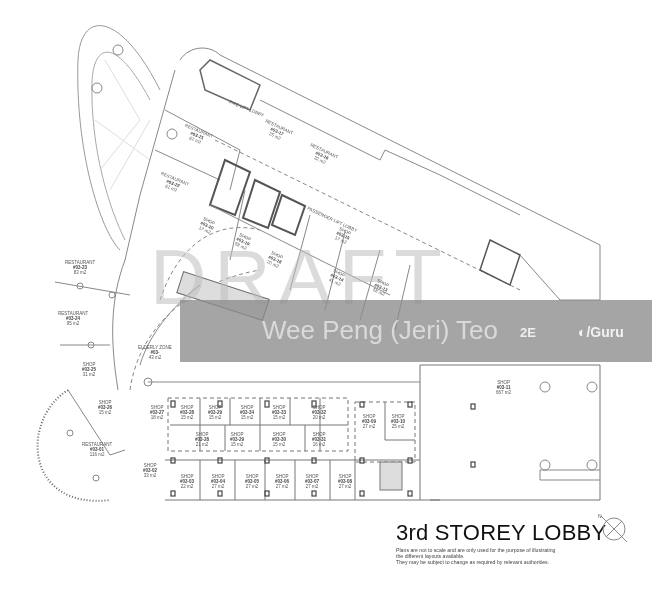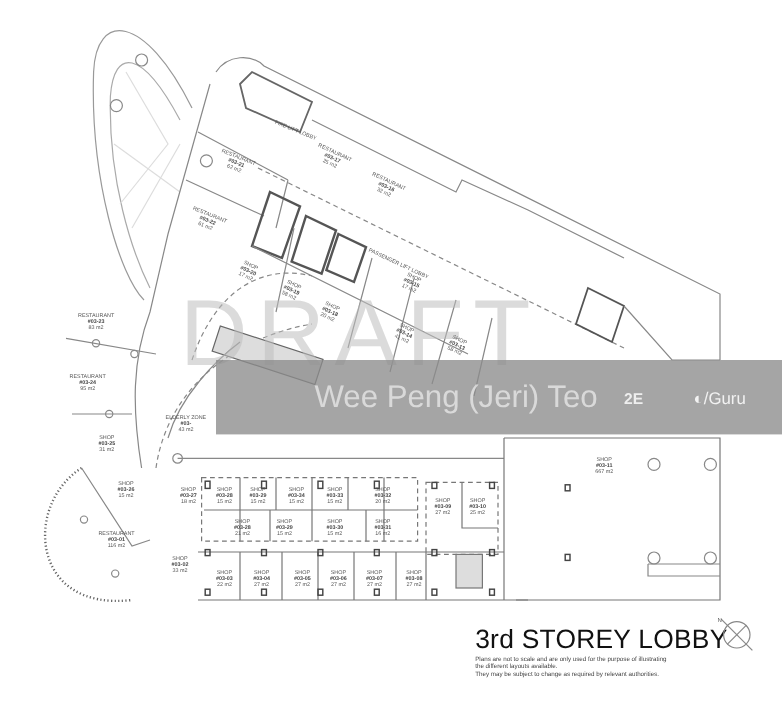--- a/index.html
+++ b/index.html
@@ -6,21 +6,21 @@
   body{width:652px;height:600px;position:relative;overflow:hidden;font-family:"Liberation Sans",sans-serif;}
   #plan{position:absolute;left:0;top:0;width:652px;height:600px;}
   .lbl{position:absolute;font-size:4.5px;line-height:5px;color:#555;text-align:center;white-space:nowrap;transform-origin:center;}
   .lbl b{display:block;font-weight:bold;color:#444;}
   .title{position:absolute;left:396px;top:520px;font-size:22px;color:#111;letter-spacing:0.2px;}
   .note{position:absolute;left:396px;top:547px;font-size:5.2px;line-height:6px;color:#444;width:200px;}
   .watermark{position:absolute;left:150px;top:232px;font-size:78px;font-weight:normal;color:rgba(190,190,190,0.55);letter-spacing:8px;}
   .band{position:absolute;left:180px;top:300px;width:472px;height:62px;background:rgba(140,140,140,0.78);}
   .agent{position:absolute;left:262px;top:315px;font-size:26px;color:rgba(235,235,235,0.75);}
   .logo1{position:absolute;left:520px;top:325px;font-size:13px;font-weight:bold;color:#eee;}
-  .logo2{position:absolute;left:578px;top:324px;font-size:14px;color:#f2f2f2;font-weight:normal;}
+  .logo2{position:absolute;left:578px;top:324px;font-size:14px;color:#f2f2f2;font-weight:bold;}
   .compass{position:absolute;left:598px;top:513px;width:32px;height:32px;}
 </style>
 </head>
 <body>
 
 <svg id="plan" viewBox="0 0 652 600" xmlns="http://www.w3.org/2000/svg">
   <g fill="none" stroke="#888" stroke-width="1">
 
     <path d="M160,90 C120,10 80,10 78,60 C75,150 100,230 120,250" stroke="#999"></path>
     <path d="M150,100 C118,40 95,40 92,80 C90,150 110,210 125,240" stroke="#aaa"></path>

